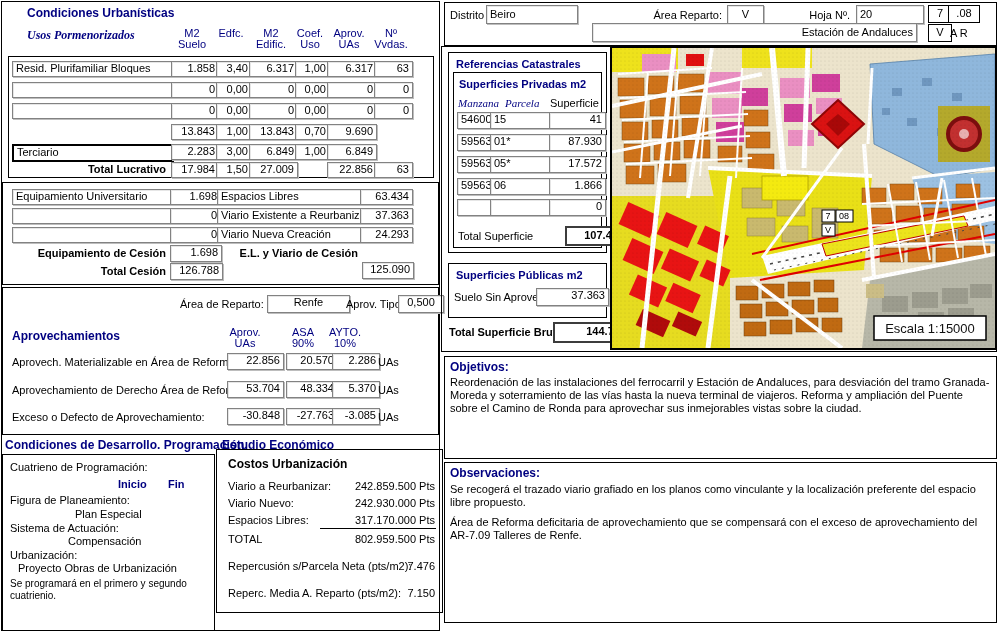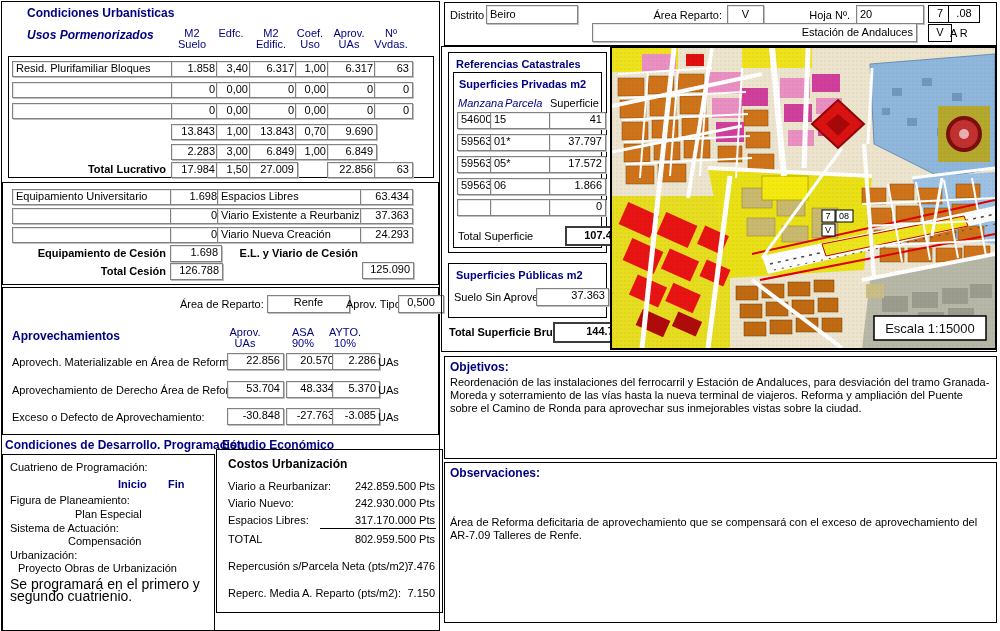--- a/index.html
+++ b/index.html
@@ -2,34 +2,34 @@
 <html><head>
 <meta charset="utf-8">
 <style>
   html,body{margin:0;padding:0;background:#fff;}
   #canvas{position:relative;width:1000px;height:631px;background:#fff;
           font-family:"Liberation Sans",sans-serif;font-size:11px;color:#000;overflow:hidden;}
   .box{position:absolute;border:1px solid #000;background:transparent;}
   .lbl{position:absolute;white-space:nowrap;line-height:12px;}
   .navy{color:#000080;font-weight:bold;}
   .nv{color:#000080;}
-  .it{font-style:italic;}
+  .it{font-style:italic;font-family:Liberation Serif, serif;}
   .b{font-weight:bold;}
   .r{text-align:right;}
   .fld{position:absolute;background:#fff;border:1px solid #828282;
        box-shadow:1px 1px 0 #bdbdbd, inset 1px 1px 0 #e6e6e6;
        font-size:11px;line-height:13px;padding:0 3px;white-space:nowrap;overflow:hidden;}
   .num{text-align:right;}
   .ctr{text-align:center;}
   .boldfld{font-weight:bold;border:2px solid #3c3c3c;box-shadow:none;line-height:14px;margin-left:20px;}
   .sel{border:2px solid #000;box-shadow:none;}
   .blackbox{border:1px solid #000;box-shadow:none;}
   .colhead{position:absolute;text-align:center;color:#000080;line-height:11px;font-size:11px;}
   .para{position:absolute;line-height:13px;}
-  .small{font-size:14px;line-height:12px;white-space:normal;}
+  .small{font-size:10px;line-height:12px;white-space:normal;}
   .hline{position:absolute;border-top:1px solid #000;height:0;}
 </style>
 </head>
 <body>
 
 <div id="canvas">
 
   <div class="box" style="left:1px;top:1px;width:437px;height:628px"></div>
 
   <div class="lbl navy" style="left:27px;top:7px;font-size:12px">Condiciones Urbanísticas</div>
@@ -85,20 +85,21 @@
   <div class="fld num" style="left:295px;top:103px;width:27px;height:14px">0,00</div>
   <div class="fld num" style="left:327px;top:103px;width:42px;height:14px">0</div>
   <div class="fld num" style="left:374px;top:103px;width:31px;height:14px">0</div>
 
   <div class="fld num" style="left:171px;top:124px;width:40px;height:14px">13.843</div>
   <div class="fld num" style="left:216px;top:124px;width:28px;height:14px">1,00</div>
   <div class="fld num" style="left:249px;top:124px;width:41px;height:14px">13.843</div>
   <div class="fld num" style="left:295px;top:124px;width:27px;height:14px">0,70</div>
   <div class="fld num" style="left:327px;top:124px;width:42px;height:14px">9.690</div>
 
+  <div class="fld sel" style="left:12px;top:144px;width:152px;height:14px">Terciario</div>
   <div class="fld num" style="left:171px;top:144px;width:40px;height:14px">2.283</div>
   <div class="fld num" style="left:216px;top:144px;width:28px;height:14px">3,00</div>
   <div class="fld num" style="left:249px;top:144px;width:41px;height:14px">6.849</div>
   <div class="fld num" style="left:295px;top:144px;width:27px;height:14px">1,00</div>
   <div class="fld num" style="left:327px;top:144px;width:42px;height:14px">6.849</div>
 
   <div class="lbl b r" style="left:40px;top:163px;width:126px">Total Lucrativo</div>
   <div class="fld num" style="left:171px;top:162px;width:40px;height:14px">17.984</div>
   <div class="fld num" style="left:216px;top:162px;width:28px;height:14px">1,50</div>
   <div class="fld num" style="left:249px;top:162px;width:41px;height:14px">27.009</div>
@@ -221,21 +222,21 @@
   <div class="lbl navy" style="left:459px;top:78px">Superficies Privadas m2</div>
   <div class="lbl nv it" style="left:458px;top:97px">Manzana</div>
   <div class="lbl nv it" style="left:505px;top:97px">Parcela</div>
   <div class="lbl" style="left:550px;top:97px">Superficie</div>
 
   <div class="fld" style="left:457px;top:112px;width:29px;height:15px">54600</div>
   <div class="fld" style="left:490px;top:112px;width:54px;height:15px">15</div>
   <div class="fld num" style="left:549px;top:112px;width:49px;height:15px">41</div>
   <div class="fld" style="left:457px;top:134px;width:29px;height:15px">59563</div>
   <div class="fld" style="left:490px;top:134px;width:54px;height:15px">01*</div>
-  <div class="fld num" style="left:549px;top:134px;width:49px;height:15px">37.797</div>
+  <div class="fld num" style="left:549px;top:134px;width:49px;height:15px">87.930</div>
   <div class="fld" style="left:457px;top:156px;width:29px;height:15px">59563</div>
   <div class="fld" style="left:490px;top:156px;width:54px;height:15px">05*</div>
   <div class="fld num" style="left:549px;top:156px;width:49px;height:15px">17.572</div>
   <div class="fld" style="left:457px;top:178px;width:29px;height:15px">59563</div>
   <div class="fld" style="left:490px;top:178px;width:54px;height:15px">06</div>
   <div class="fld num" style="left:549px;top:178px;width:49px;height:15px">1.866</div>
   <div class="fld" style="left:457px;top:199px;width:29px;height:15px"></div>
   <div class="fld" style="left:490px;top:199px;width:54px;height:15px"></div>
   <div class="fld num" style="left:549px;top:199px;width:49px;height:15px">0</div>
 
@@ -446,15 +447,16 @@
       </g>
     </svg>
   </div>
 
   <div class="box" style="left:444px;top:356px;width:551px;height:101px"></div>
   <div class="lbl navy" style="left:450px;top:361px;font-size:12px">Objetivos:</div>
   <div class="para" style="left:450px;top:376px;width:540px">Reordenación de las instalaciones del ferrocarril y Estación de Andaluces, para desviación del tramo Granada-Moreda y soterramiento de las vías hasta la nueva terminal de viajeros. Reforma y ampliación del Puente sobre el Camino de Ronda para aprovechar sus inmejorables vistas sobre la ciudad.</div>
 
   <div class="box" style="left:444px;top:462px;width:551px;height:159px"></div>
   <div class="lbl navy" style="left:450px;top:467px;font-size:12px">Observaciones:</div>
+  <div class="para" style="left:450px;top:483px;width:540px">Se recogerá el trazado viario grafiado en los planos como vinculante y la localización preferente del espacio libre propuesto.</div>
   <div class="para" style="left:450px;top:516px;width:540px">Área de Reforma deficitaria de aprovechamiento que se compensará con el exceso de aprovechamiento del AR-7.09 Talleres de Renfe.</div>
 
 </div>
 
 </body></html>

